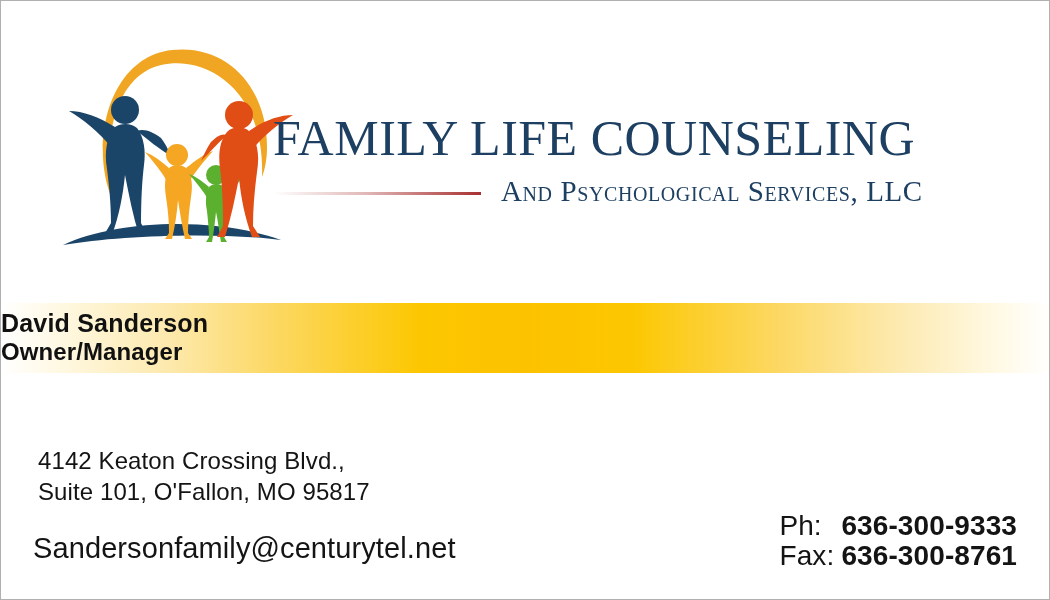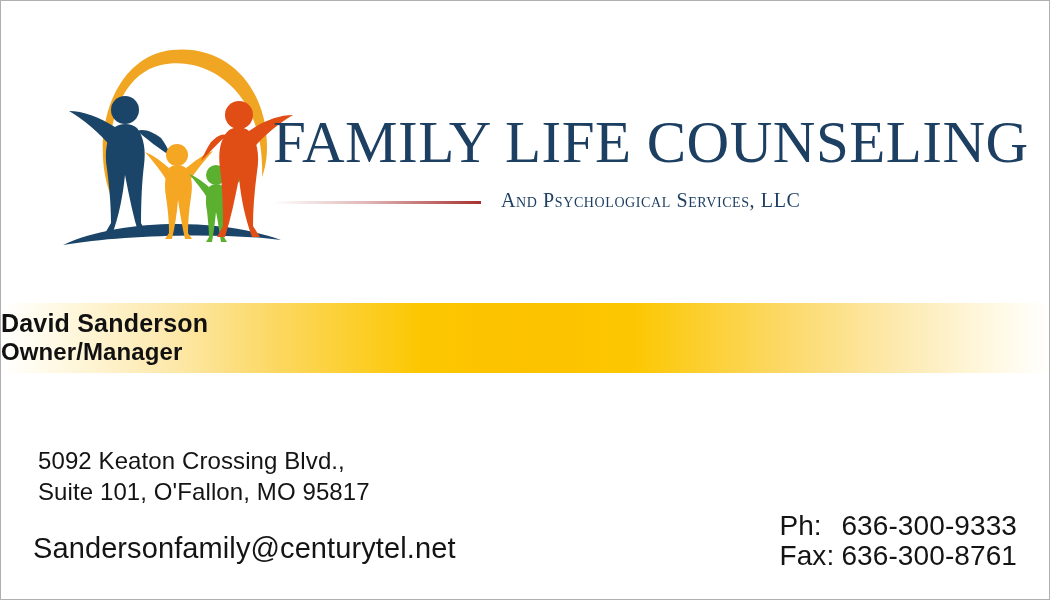--- a/index.html
+++ b/index.html
@@ -47,21 +47,21 @@
   .logo-wordmark {
     position: absolute;
     left: 272px;
     top: 112px;
     width: 760px;
     height: 115px;
   }
 
   .company-name {
     font-family: "Liberation Serif", serif;
-    font-size: 59px;
+    font-size: 50px;
     line-height: 1;
     letter-spacing: 0.5px;
     color: #1d3f62;
     white-space: nowrap;
     margin: 0;
     font-weight: normal;
   }
 
   .tagline-row {
     position: relative;
@@ -76,21 +76,21 @@
     width: 208px;
     height: 3px;
     background: linear-gradient(to right, rgba(168,48,48,0) 0%, rgba(168,48,48,0.35) 45%, rgba(168,48,48,1) 100%);
   }
 
   .tagline {
     position: absolute;
     left: 228px;
     top: 0;
     font-family: "Liberation Serif", serif;
-    font-size: 20px;
+    font-size: 29px;
     line-height: 32px;
     font-variant: small-caps;
     letter-spacing: 0.6px;
     color: #1d3f62;
     white-space: nowrap;
     text-align: center;
   }
 
   
   .gold-band {
@@ -167,20 +167,21 @@
     display: flex;
     justify-content: flex-end;
     white-space: nowrap;
   }
   .phone-label {
     width: 62px;
     text-align: left;
   }
   .phone-value {
     text-align: right;
+    font-weight: bold;
   }
 </style>
 </head>
 <body>
 
 <div class="card">
 
   <div class="logo-block">
 
     <div class="logo-mark">
@@ -316,21 +317,21 @@
       </div>
     </div>
   </div>
 
   <div class="gold-band">
     <div class="person-name">David Sanderson</div>
     <div class="person-role">Owner/Manager</div>
   </div>
 
   <div class="address-block">
-    <div>5092 Keaton Crossing Blvd.,</div>
+    <div>4142 Keaton Crossing Blvd.,</div>
     <div>Suite 101, O'Fallon, MO 95817</div>
   </div>
 
   <div class="email-block">
     <span>Sandersonfamily@centurytel.net</span>
   </div>
 
   <div class="phone-block">
     <div class="phone-row">
       <span class="phone-label">Ph:</span>

